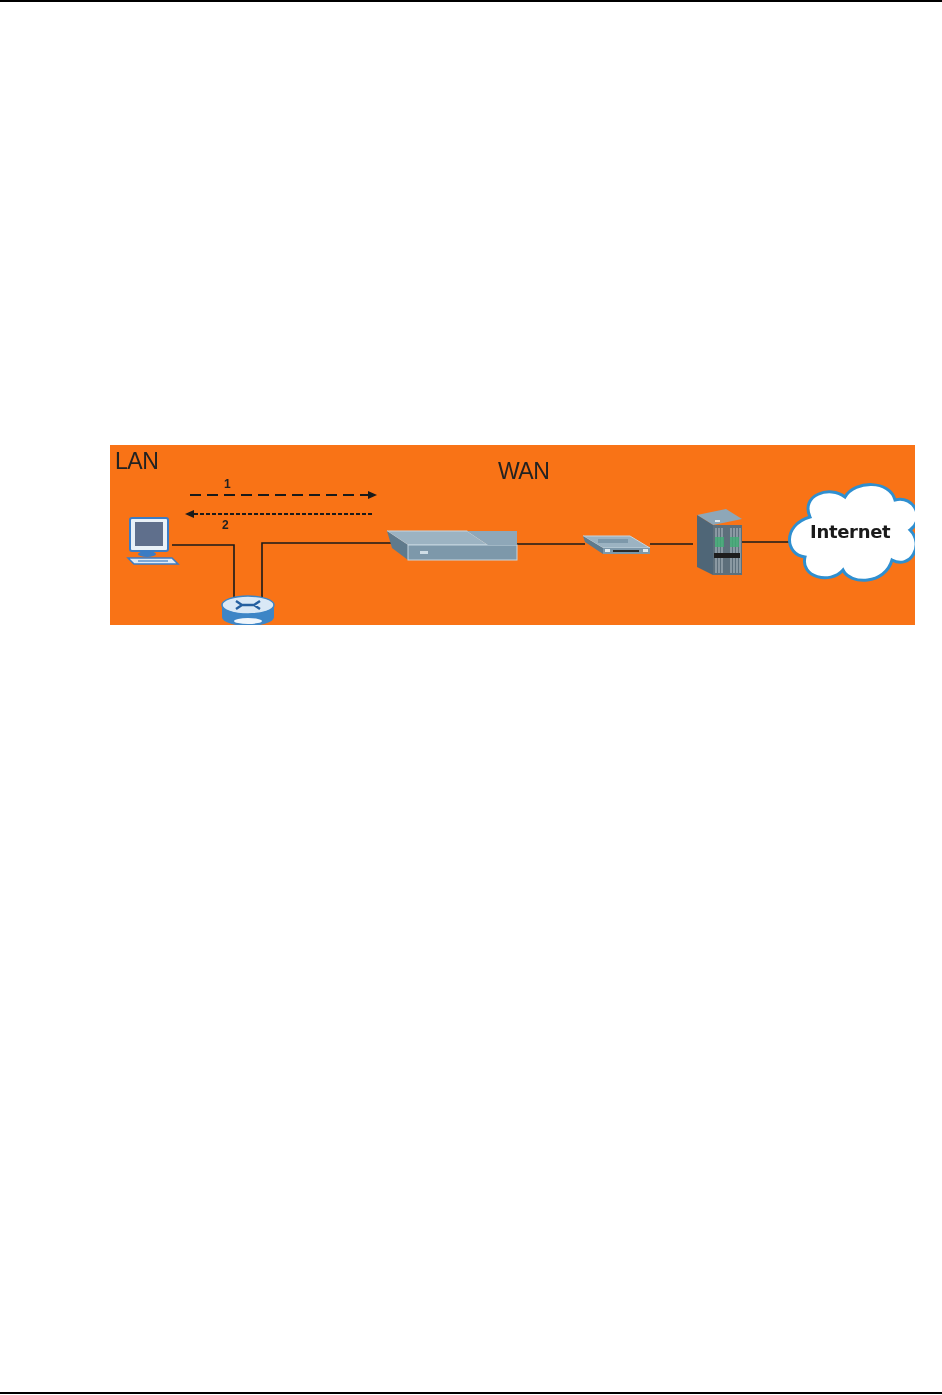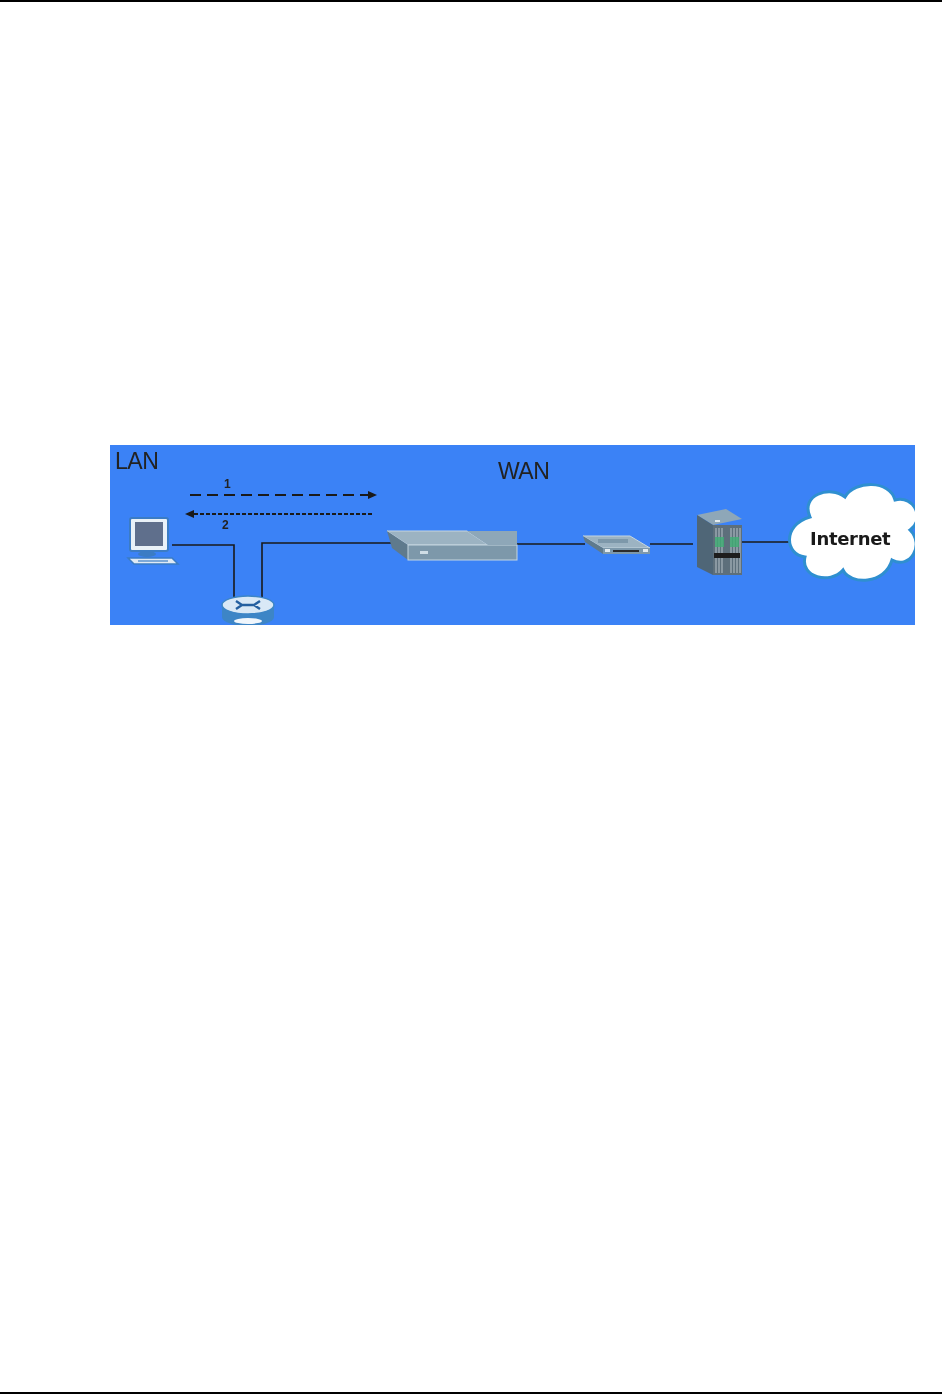--- a/index.html
+++ b/index.html
@@ -23,21 +23,21 @@
     }
     .rule-top { top: 0; }
     .rule-bottom { top: 1392px; }
 
     .diagram {
       position: absolute;
       left: 110px;
       top: 445px;
       width: 805px;
       height: 180px;
-      background: #3b82f6;
+      background: #f97316;
     }
     .diagram svg {
       position: absolute;
       left: 0;
       top: 0;
       width: 805px;
       height: 180px;
     }
     .zone-label {
       position: absolute;
@@ -55,21 +55,21 @@
       font-size: 12px;
       font-weight: bold;
       color: #222222;
     }
     .flow-1 { left: 114px; top: 32px; }
     .flow-2 { left: 112px; top: 73px; }
 
     .cloud-text {
       position: absolute;
       left: 700px;
-      top: 83px;
+      top: 76px;
       font-family: "DejaVu Sans", sans-serif;
       font-size: 18px;
       font-weight: bold;
       color: #1a1a1a;
       letter-spacing: -0.3px;
     }
   </style>
 </head>
 <body>
 

